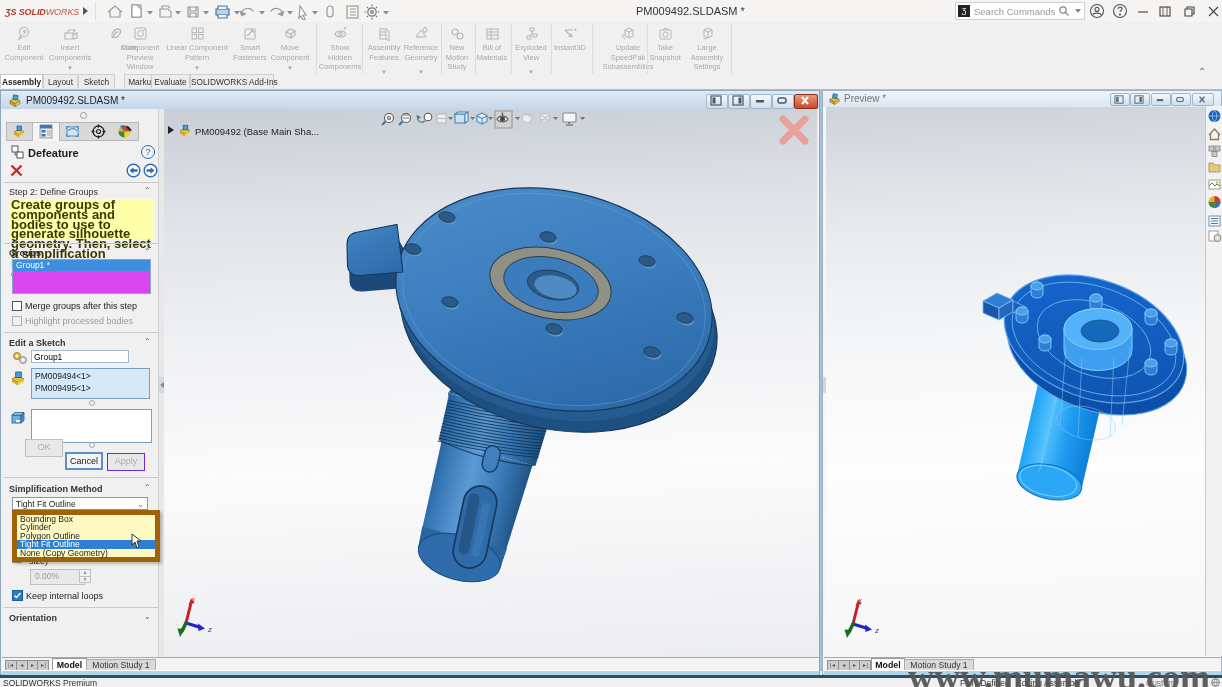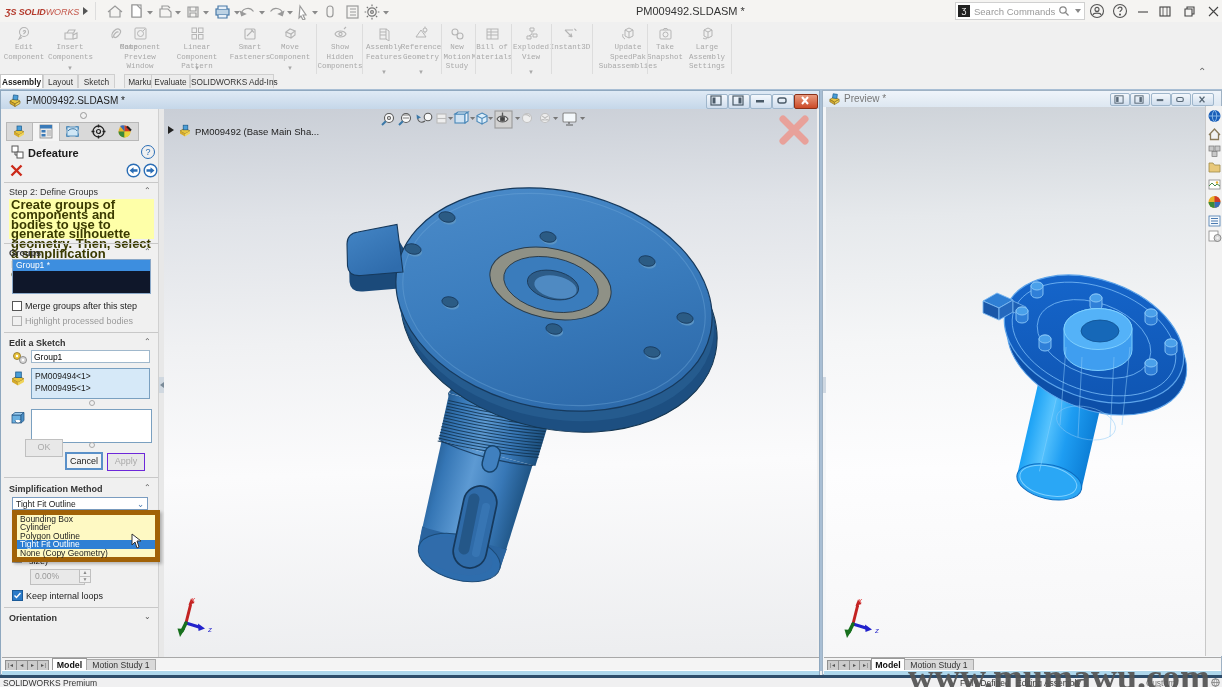--- a/index.html
+++ b/index.html
@@ -2,21 +2,21 @@
 <html><head><meta charset="utf-8">
 <style>
 html,body{margin:0;padding:0;}
 #app{position:relative;width:1222px;height:687px;background:#f0f0f0;font-family:"Liberation Sans",sans-serif;overflow:hidden;}
 .abs{position:absolute;}
 
 #titlebar{left:0;top:0;width:1222px;height:22px;background:#f5f4f2;border-bottom:1px solid #e3e2e0;}
 #swlogo{left:5px;top:7px;white-space:nowrap;color:#b43a2c;font-size:9px;font-style:italic;font-weight:bold;letter-spacing:-0.1px;}
 
 #ribbon{left:0;top:22px;width:1222px;height:52px;background:#f0f0f0;}
-.rbtn{position:absolute;top:4px;text-align:center;color:#a9a9a9;font-size:7.5px;line-height:9.5px;font-family:Liberation Mono, monospace;}
+.rbtn{position:absolute;top:4px;text-align:center;color:#a9a9a9;font-size:7.5px;line-height:9.5px;}
 .rico{display:block;margin:0 auto 2px auto;width:17px;height:15px;}
 .rsep{position:absolute;top:2px;width:1px;height:64px;background:#dddddd;}
 .rarrow{position:absolute;font-size:6px;color:#a9a9a9;}
 
 #tabrow{left:0;top:74px;width:1222px;height:15px;background:#f0f0f0;border-bottom:1px solid #c8d8e8;}
 .ctab{position:absolute;top:0;height:14px;line-height:14px;font-size:8.3px;color:#333;background:#ececec;border:1px solid #cfcfcf;border-bottom:none;box-sizing:border-box;text-align:center;white-space:nowrap;}
 .ctab.active{background:#ffffff;font-weight:bold;color:#222;border-color:#c8c8c8;}
 
 #mdi{left:0;top:89px;width:1222px;height:582px;background:#a8bed4;}
 .wtitle{position:absolute;left:0;top:0;width:100%;height:18px;background:linear-gradient(#dfeaf5,#c5d7e9);font-size:10.5px;color:#222;}
@@ -323,38 +323,38 @@
         </svg>
       <div style="position:absolute;left:0px;top:73px;width:154px;height:1px;background:#c8c8c8;"></div>
 
       <div style="position:absolute;left:5px;top:78px;font-weight:normal;color:#333;">Step 2: Define Groups</div>
       <span style="position:absolute;left:140px;top:77px;color:#555;font-size:8px;">⌃</span>
       <div style="position:absolute;left:5px;top:90px;width:145px;height:40px;background:#feffa8;color:#3a3a00;font-size:13px;line-height:9.8px;padding:1px 0px 1px 2px;box-sizing:border-box;font-weight:bold;">Create groups of components and bodies to use to generate silhouette geometry. Then, select a simplification method and orientation.</div>
       <div style="position:absolute;left:0px;top:134px;width:154px;height:1px;background:#c8c8c8;"></div>
 
       <div style="position:absolute;left:5px;top:139px;font-weight:bold;color:#333;">Groups</div>
       <span style="position:absolute;left:140px;top:138px;color:#555;font-size:8px;">⌃</span>
-      <div style="position:absolute;left:8px;top:150px;width:137px;height:33px;background:#0f172a;border:1px solid #8aa8c8;">
+      <div style="position:absolute;left:8px;top:150px;width:137px;height:33px;background:#d946ef;border:1px solid #8aa8c8;">
         <div style="height:11px;background:#3d8edf;color:#fff;font-size:8.5px;line-height:11px;padding-left:3px;">Group1 *</div>
       </div>
       <div style="position:absolute;left:8px;top:192px;width:8px;height:8px;background:#fff;border:1px solid #555;"></div>
       <span style="position:absolute;left:21px;top:192px;">Merge groups after this step</span>
       <div style="position:absolute;left:8px;top:207px;width:8px;height:8px;background:#f0f0f0;border:1px solid #b0b0b0;"></div>
       <span style="position:absolute;left:21px;top:207px;color:#9a9a9a;">Highlight processed bodies</span>
       <div style="position:absolute;left:0px;top:223px;width:154px;height:1px;background:#c8c8c8;"></div>
 
       <div style="position:absolute;left:5px;top:229px;font-weight:bold;color:#333;">Edit a Sketch</div>
       <span style="position:absolute;left:140px;top:228px;color:#555;font-size:8px;">⌃</span>
       <svg style="position:absolute;left:8px;top:242px" width="16" height="15" viewBox="0 0 16 15">
           <circle cx="5" cy="5" r="3.5" fill="#e8c33a" stroke="#8a6d1d" stroke-width="0.8"></circle>
           <circle cx="11" cy="9" r="3.5" fill="#d8d8d8" stroke="#777" stroke-width="0.8"></circle>
           <circle cx="5" cy="5" r="1.2" fill="#fff"></circle>
           <circle cx="11" cy="9" r="1.2" fill="#fff"></circle>
         </svg>
-      <input style="position: absolute; left: 27px; top: 241px; width: 119px; height: 13px; border: 1px solid rgb(160, 184, 204); font-size: 8.5px; font-family: inherit; padding: 0px 2px; box-sizing: border-box;" value="Group1">
+      <input style="position: absolute; left: 27px; top: 241px; width: 98px; height: 13px; border: 1px solid rgb(160, 184, 204); font-size: 8.5px; font-family: inherit; padding: 0px 2px; box-sizing: border-box;" value="Group1">
       <svg style="position:absolute;left:6px;top:261px" width="17" height="16" viewBox="0 0 17 16">
           <path d="M2 9 l6 -3.5 6 3.5 -6 3.5 z" fill="#e8c33a" stroke="#8a6d1d" stroke-width="0.8"></path>
           <path d="M2 9 v3 l6 3.5 v-3 z" fill="#d4a92a"></path>
           <path d="M14 9 v3 l-6 3.5 v-3 z" fill="#f0d45a"></path>
           <rect x="5.7" y="2" width="5.6" height="5.6" fill="#4a9ed8" stroke="#1c5a8a" stroke-width="0.8"></rect>
         </svg>
       <div style="position:absolute;left:27px;top:259px;width:119px;height:31px;background:#d6e9f8;border:1px solid #7aa0c0;font-size:8.5px;color:#1a1a1a;padding:1px 3px;box-sizing:border-box;line-height:12px;">PM009494&lt;1&gt;<br>PM009495&lt;1&gt;</div>
       <div style="position:absolute;left:85px;top:291px;width:4px;height:4px;border:1px solid #aaa;border-radius:50%;"></div>
       <svg style="position:absolute;left:6px;top:302px" width="17" height="16" viewBox="0 0 17 16">
           <rect x="2" y="4" width="9" height="8" fill="#6ab0e0" stroke="#2a5a88" stroke-width="0.8"></rect>

